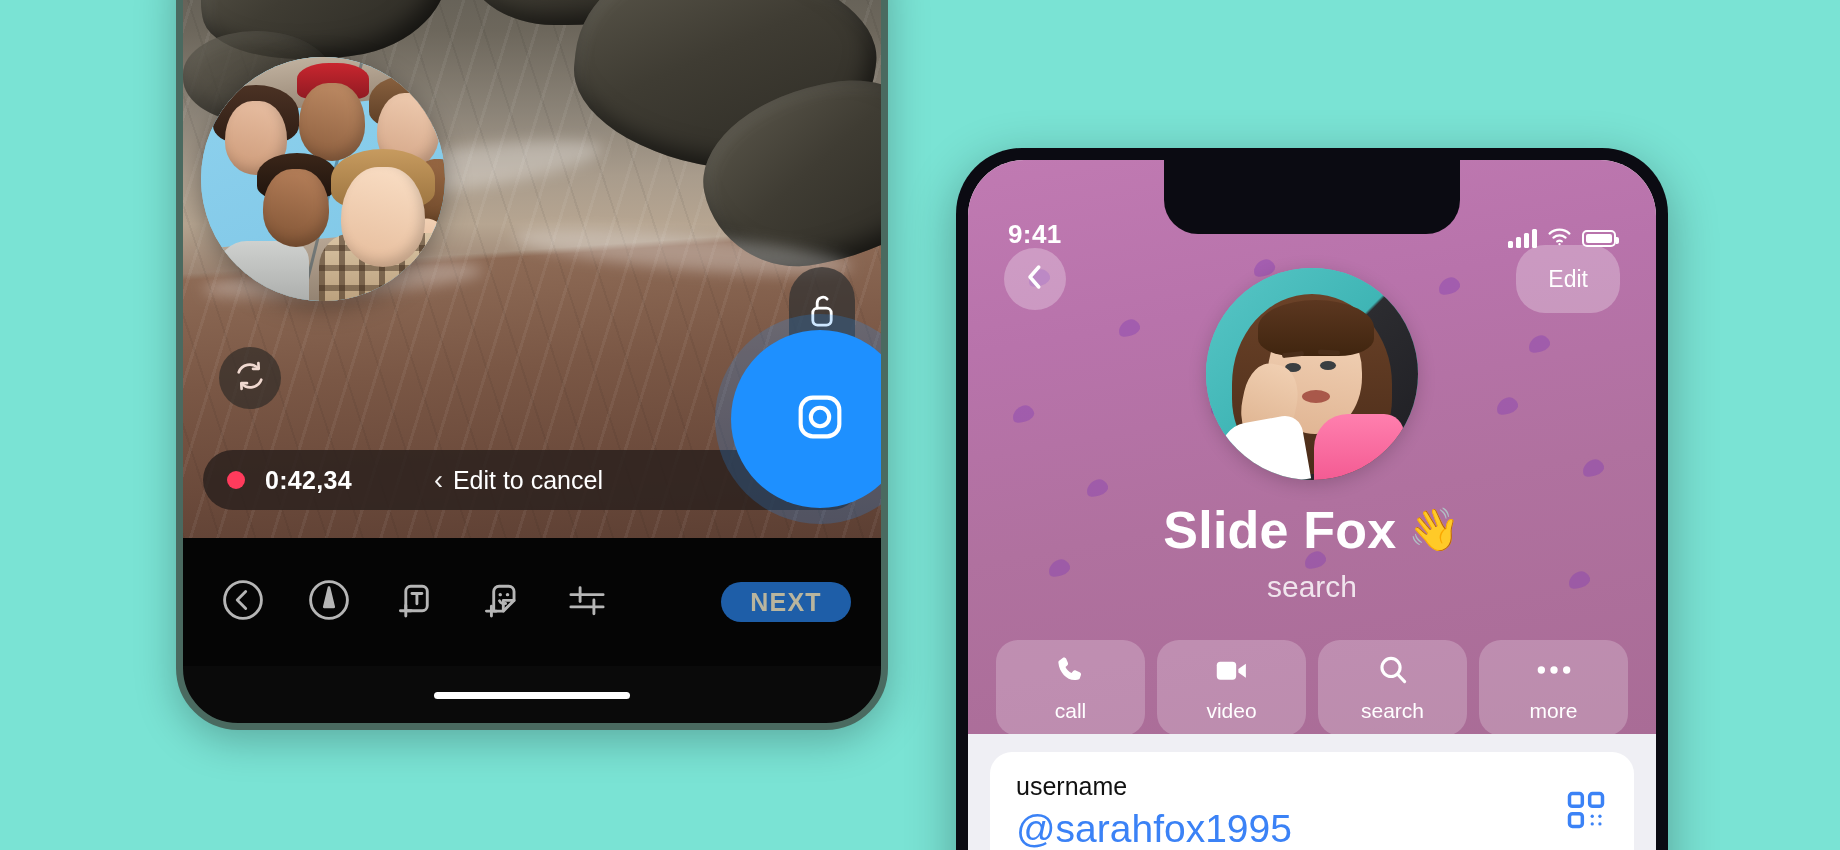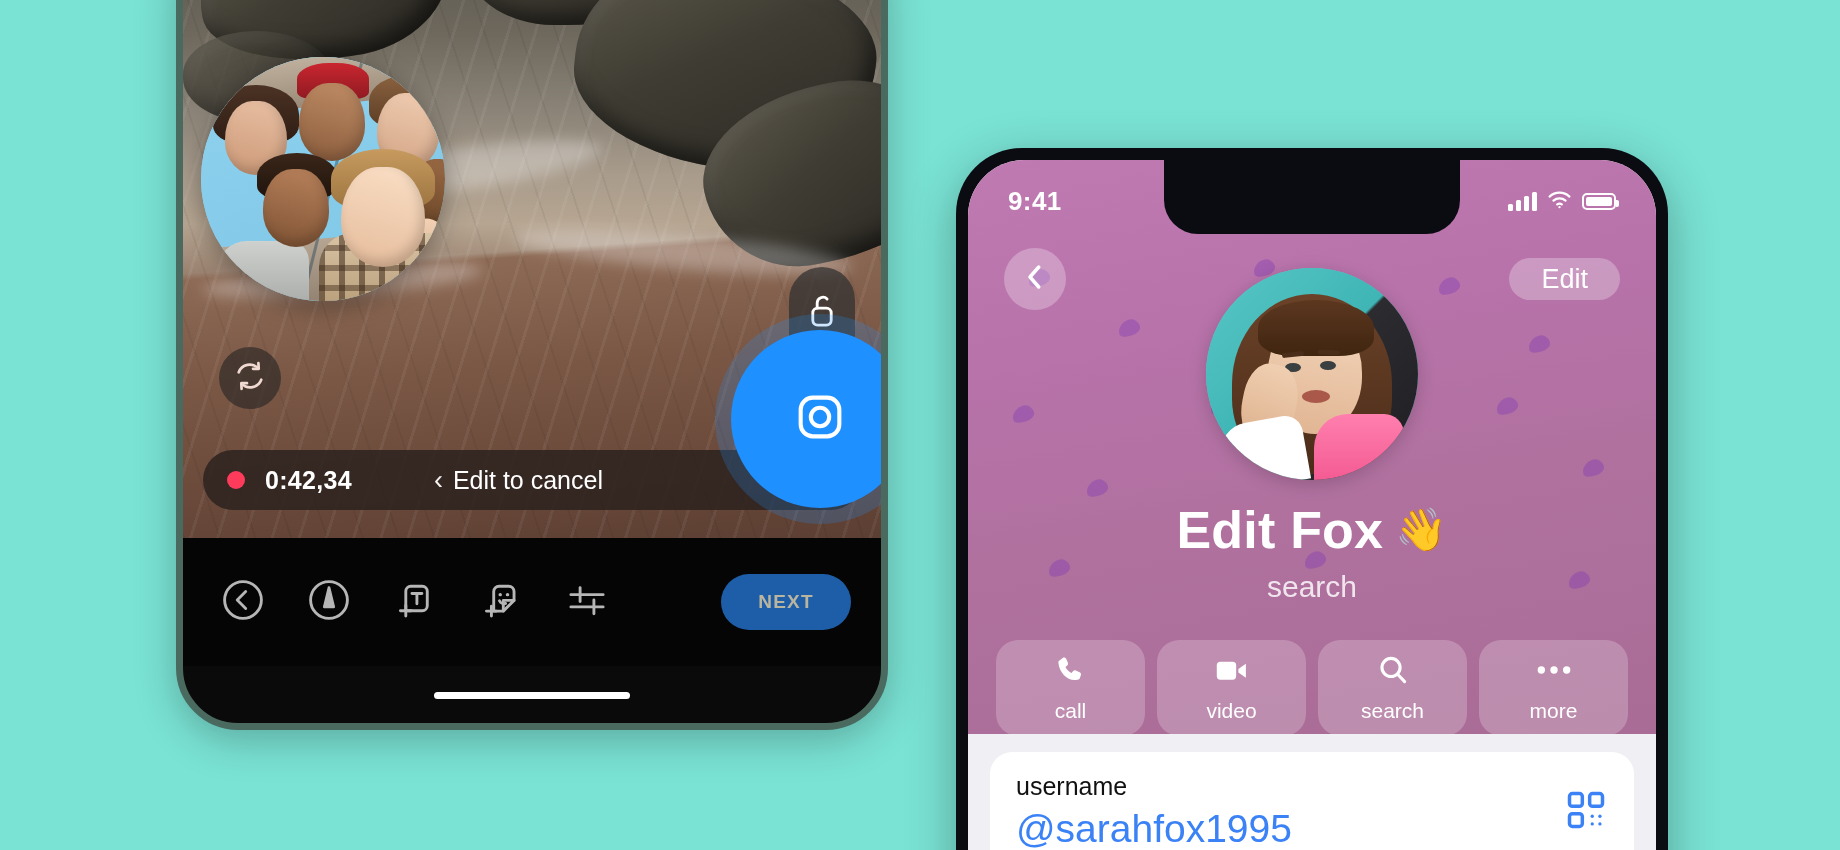--- a/index.html
+++ b/index.html
@@ -205,26 +205,26 @@
     gap: 0;
   }
   .tool {
     width: 60px; height: 60px;
     display: flex; align-items: center; justify-content: center;
     opacity: .88;
   }
   .tool + .tool { margin-left: 26px; }
   .next-btn {
     margin-left: auto;
-    min-width: 130px; height: 56px;
+    min-width: 130px; height: 40px;
     border-radius: 28px;
     background: #1E5EA8;
     display: flex; align-items: center; justify-content: center;
     color: #b9b59e;
-    font-size: 19px; font-weight: 600; letter-spacing: 1.2px;
+    font-size: 25px; font-weight: 600; letter-spacing: 1.2px;
     padding: 0 22px;
   }
   .home-bar-l {
     position: absolute;
     left: 50%; transform: translateX(-50%);
     bottom: 24px;
     width: 196px; height: 7px;
     border-radius: 4px;
     background: #ffffff;
   }
@@ -262,23 +262,23 @@
     overflow: hidden;
   }
   .ptn {
     position: absolute;
     width: 22px; height: 16px;
     background: rgba(130,60,180,0.40);
     border-radius: 60% 40% 50% 50% / 70% 60% 40% 30%;
     transform: rotate(-18deg);
   }
   .statusbar {
-    position: absolute; left: 0; right: 0; top: 4px;
+    position: absolute; left: 0; right: 0; top: 16px;
     height: 74px;
-    display: flex; align-items: center;
+    display: flex; align-items: flex-end;
     padding: 0 40px;
     z-index: 13;
     color: #fff;
   }
   .sb-time { font-size: 26px; font-weight: 700; letter-spacing: .4px; }
   .sb-right { margin-left: auto; display: flex; align-items: center; gap: 10px; }
   .bars { display: flex; align-items: flex-end; gap: 3px; height: 19px; }
   .bars i { width: 5px; background: #fff; border-radius: 1.5px; display: block; }
   .bars i:nth-child(1){ height: 7px; }
   .bars i:nth-child(2){ height: 11px; }
@@ -302,25 +302,25 @@
     padding: 0 36px;
     z-index: 11;
   }
   .circ-btn {
     width: 62px; height: 62px; border-radius: 50%;
     background: rgba(255,255,255,0.27);
     display: flex; align-items: center; justify-content: center;
   }
   .edit-btn {
     margin-left: auto;
-    height: 42px; border-radius: 29px;
+    height: 68px; border-radius: 29px;
     background: rgba(255,255,255,0.27);
     display: flex; align-items: center; justify-content: center;
     padding: 8px 32px;
-    color: #fff; font-size: 27px;
+    color: #fff; font-size: 23px;
   }
   .avatar {
     position: absolute;
     left: 50%; transform: translateX(-50%);
     top: 108px;
     width: 212px; height: 212px;
     border-radius: 50%;
     overflow: hidden;
     background: #5ec8c8;
     box-shadow: 0 4px 18px rgba(0,0,0,0.18);
@@ -592,21 +592,21 @@
       <div class="av-brow r"></div>
       <div class="av-eye l"></div>
       <div class="av-eye r"></div>
       <div class="av-lip"></div>
       <div class="av-hand"></div>
       <div class="av-sleeve"></div>
       <div class="av-pink"></div>
     </div>
 
     <div class="name-row">
-      <span class="pname">Edit Fox</span>
+      <span class="pname">Slide Fox</span>
       <span class="pwave">👋</span>
     </div>
     <div class="pstatus">search</div>
 
     <div class="actions">
       <div class="act">
         <span>
           <svg width="34" height="34" viewBox="0 0 24 24" fill="#fff">
             <path d="M6.6 3.2c.8-.3 1.7.1 2 .9l1.2 2.7c.3.7.1 1.5-.5 2l-1.2 1c.9 1.9 2.4 3.4 4.3 4.3l1-1.2c.5-.6 1.3-.8 2-.5l2.7 1.2c.8.3 1.2 1.2.9 2l-.7 2c-.3.8-1 1.3-1.9 1.2C9.9 20.2 3.8 14.1 3.1 6.8c-.1-.9.4-1.6 1.2-1.9z"></path>
           </svg>

